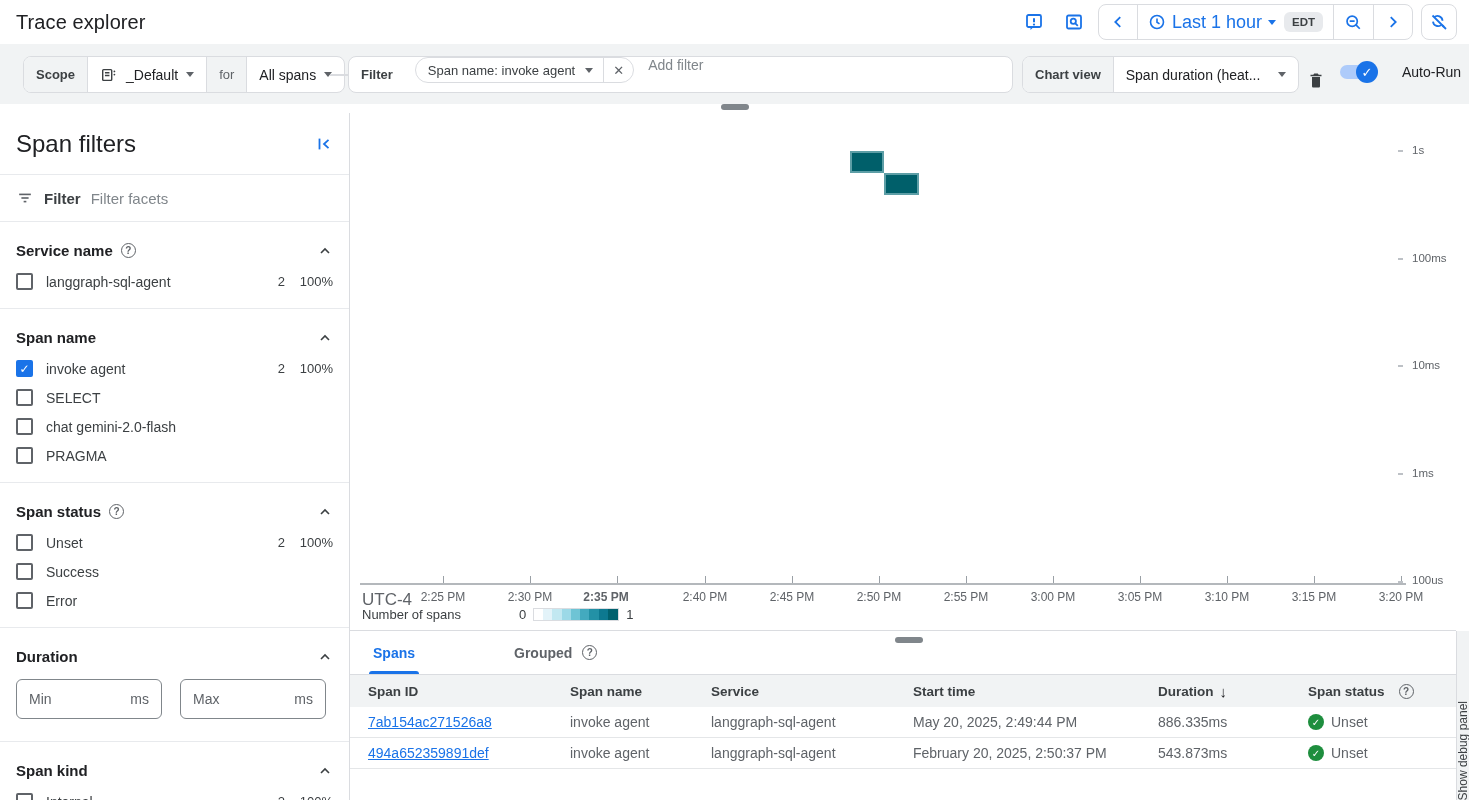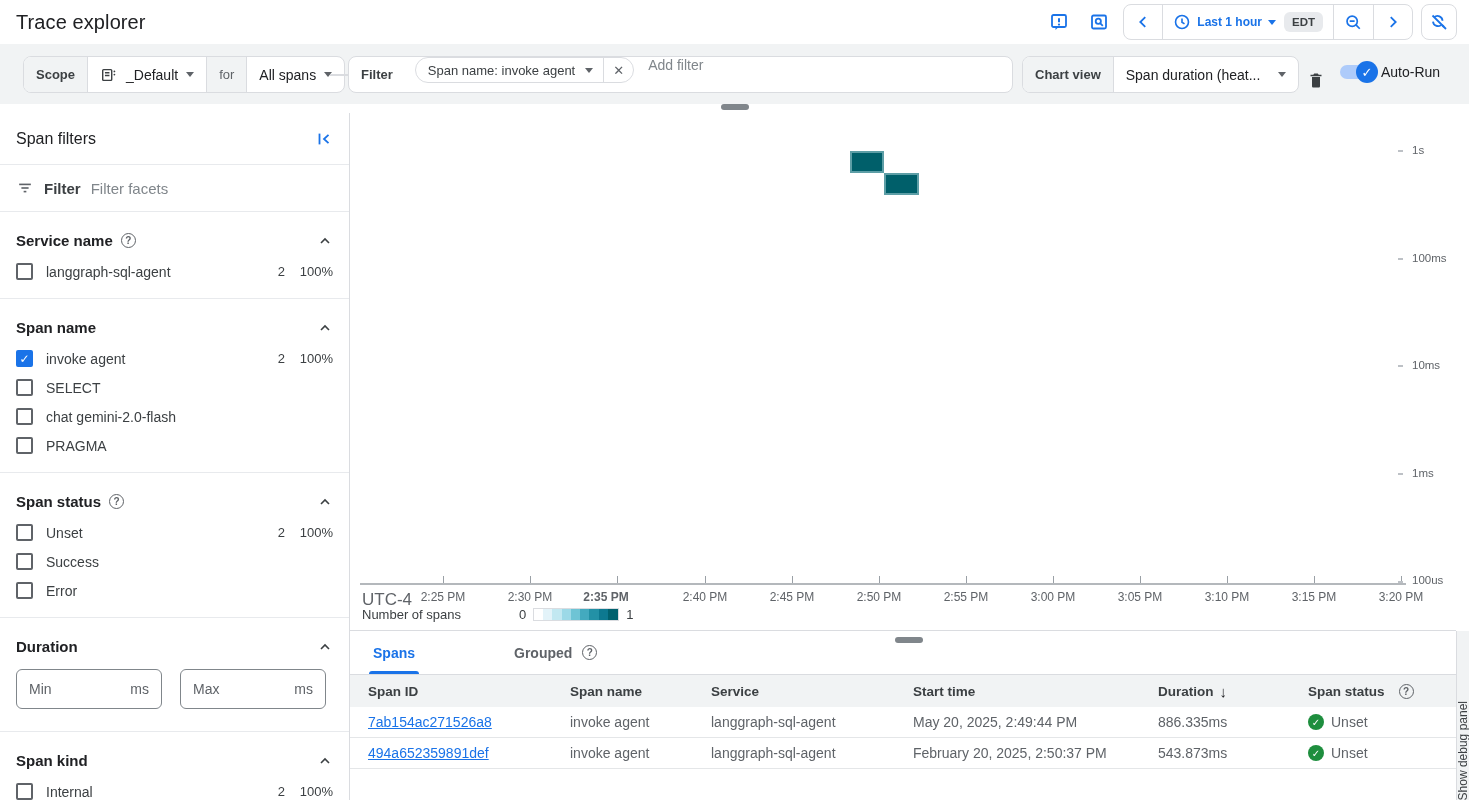--- a/index.html
+++ b/index.html
@@ -7,21 +7,21 @@
   .app { position:relative; width:1469px; height:800px; overflow:hidden; background:#fff; }
 
   
   .header { position:absolute; top:0; left:0; width:1469px; height:44px; background:#fff; display:flex; align-items:center; }
   .page-title { font-size:20px; font-weight:400; color:#202124; margin-left:16px; letter-spacing:.1px; }
   .header-right { position:absolute; right:12px; top:4px; display:flex; align-items:center; gap:8px; }
   .icon-btn { width:32px; height:32px; display:flex; align-items:center; justify-content:center; border:none; background:transparent; cursor:pointer; }
   .time-group { display:flex; align-items:center; height:36px; border:1px solid #dadce0; border-radius:8px; background:#fff; overflow:hidden; }
   .time-seg { display:flex; align-items:center; height:100%; padding:0 10px; }
   .time-seg + .time-seg { border-left:1px solid #dadce0; }
-  .time-label { color:#1a73e8; font-size:12px; font-weight:700; margin:0 6px; }
+  .time-label { color:#1a73e8; font-size:18px; font-weight:400; margin:0 6px; }
   .tz-badge { background:#e8eaed; color:#3c4043; font-size:11.5px; font-weight:700; border-radius:6px; padding:4px 8px; margin-left:8px; }
   .sq-btn { width:36px; height:36px; border:1px solid #dadce0; border-radius:8px; background:#fff; display:flex; align-items:center; justify-content:center; cursor:pointer; }
   .caret { display:inline-block; width:0; height:0; border-left:4.5px solid transparent; border-right:4.5px solid transparent; border-top:5px solid #1a73e8; }
   .caret.gray { border-top-color:#5f6368; }
 
   
   .toolbar { position:absolute; top:44px; left:0; width:1469px; height:60px; background:#f1f3f4; }
   .seg-group { position:absolute; top:12px; height:37px; display:flex; align-items:stretch; border:1px solid #dadce0; border-radius:8px; background:#fff; overflow:hidden; }
   .seg { display:flex; align-items:center; padding:0 12px; font-size:13px; }
   .seg.gray { background:#f1f3f4; color:#3c4043; font-weight:700; }
@@ -31,31 +31,31 @@
   .scope-group { left:23px; }
   .filter-group { left:348px; width:665px; }
   .filter-group .seg { border-left:none; }
   .chip { display:flex; align-items:center; height:26px; border:1px solid #dadce0; border-radius:14px; padding:0 0 0 12px; margin-left:10px; font-size:13px; color:#3c4043; background:#fff; }
   .chip .chip-caret { margin:0 10px; }
   .chip .chip-x { border-left:1px solid #dadce0; height:100%; display:flex; align-items:center; padding:0 9px; color:#5f6368; font-size:13px; cursor:pointer; border-radius:0 14px 14px 0; }
   .add-filter { color:#80868b; font-size:14px; margin-left:14px; }
   .connector { position:absolute; left:330px; top:30px; width:20px; height:2px; background:#dadce0; }
   .chartview-group { left:1022px; }
   .trash-btn { position:absolute; left:1300px; top:20px; }
-  .autorun { position:absolute; left:1340px; top:20px; display:flex; align-items:center; gap:5px; }
+  .autorun { position:absolute; left:1340px; top:20px; display:flex; align-items:center; gap:26px; }
   .toggle { position:relative; width:36px; height:14px; background:#aecbfa; border-radius:7px; cursor:pointer; }
   .toggle .thumb { position:absolute; right:-2px; top:-4px; width:22px; height:22px; background:#1a73e8; border-radius:50%; display:flex; align-items:center; justify-content:center; }
   .toggle .thumb::after { content:"✓"; color:#fff; font-size:13px; font-weight:700; }
   .autorun-label { font-size:14px; color:#202124; }
   .drag-handle { position:absolute; width:28px; height:6px; background:#80868b; border-radius:3px; }
 
   
   .sidebar { position:absolute; top:113px; left:0; width:350px; height:687px; border-right:1px solid #dadce0; background:#fff; overflow:hidden; }
   .sb-title-row { display:flex; align-items:center; justify-content:space-between; padding:17px 16px 16px 16px; border-bottom:1px solid #e8eaed; }
-  .sb-title { font-size:16px; font-weight:400; color:#202124; }
+  .sb-title { font-size:24px; font-weight:400; color:#202124; }
   .facet-row { display:flex; align-items:center; gap:10px; padding:14px 16px; border-bottom:1px solid #e8eaed; }
   .facet-label { font-size:15px; font-weight:700; color:#3c4043; }
   .facet-ph { font-size:15px; color:#80868b; }
   .section { padding:10px 16px 4px 16px; }
   .section.bordered { border-bottom:1px solid #e8eaed; }
   .sec-head { display:flex; align-items:center; padding:10px 0 8px 0; }
   .sec-title { font-size:15px; font-weight:700; color:#202124; }
   .help { display:inline-flex; align-items:center; justify-content:center; width:15px; height:15px; border:1.5px solid #5f6368; border-radius:50%; color:#5f6368; font-size:10px; font-weight:700; margin-left:8px; }
   .help::after { content:"?"; }
   .sec-chevron { margin-left:auto; }

